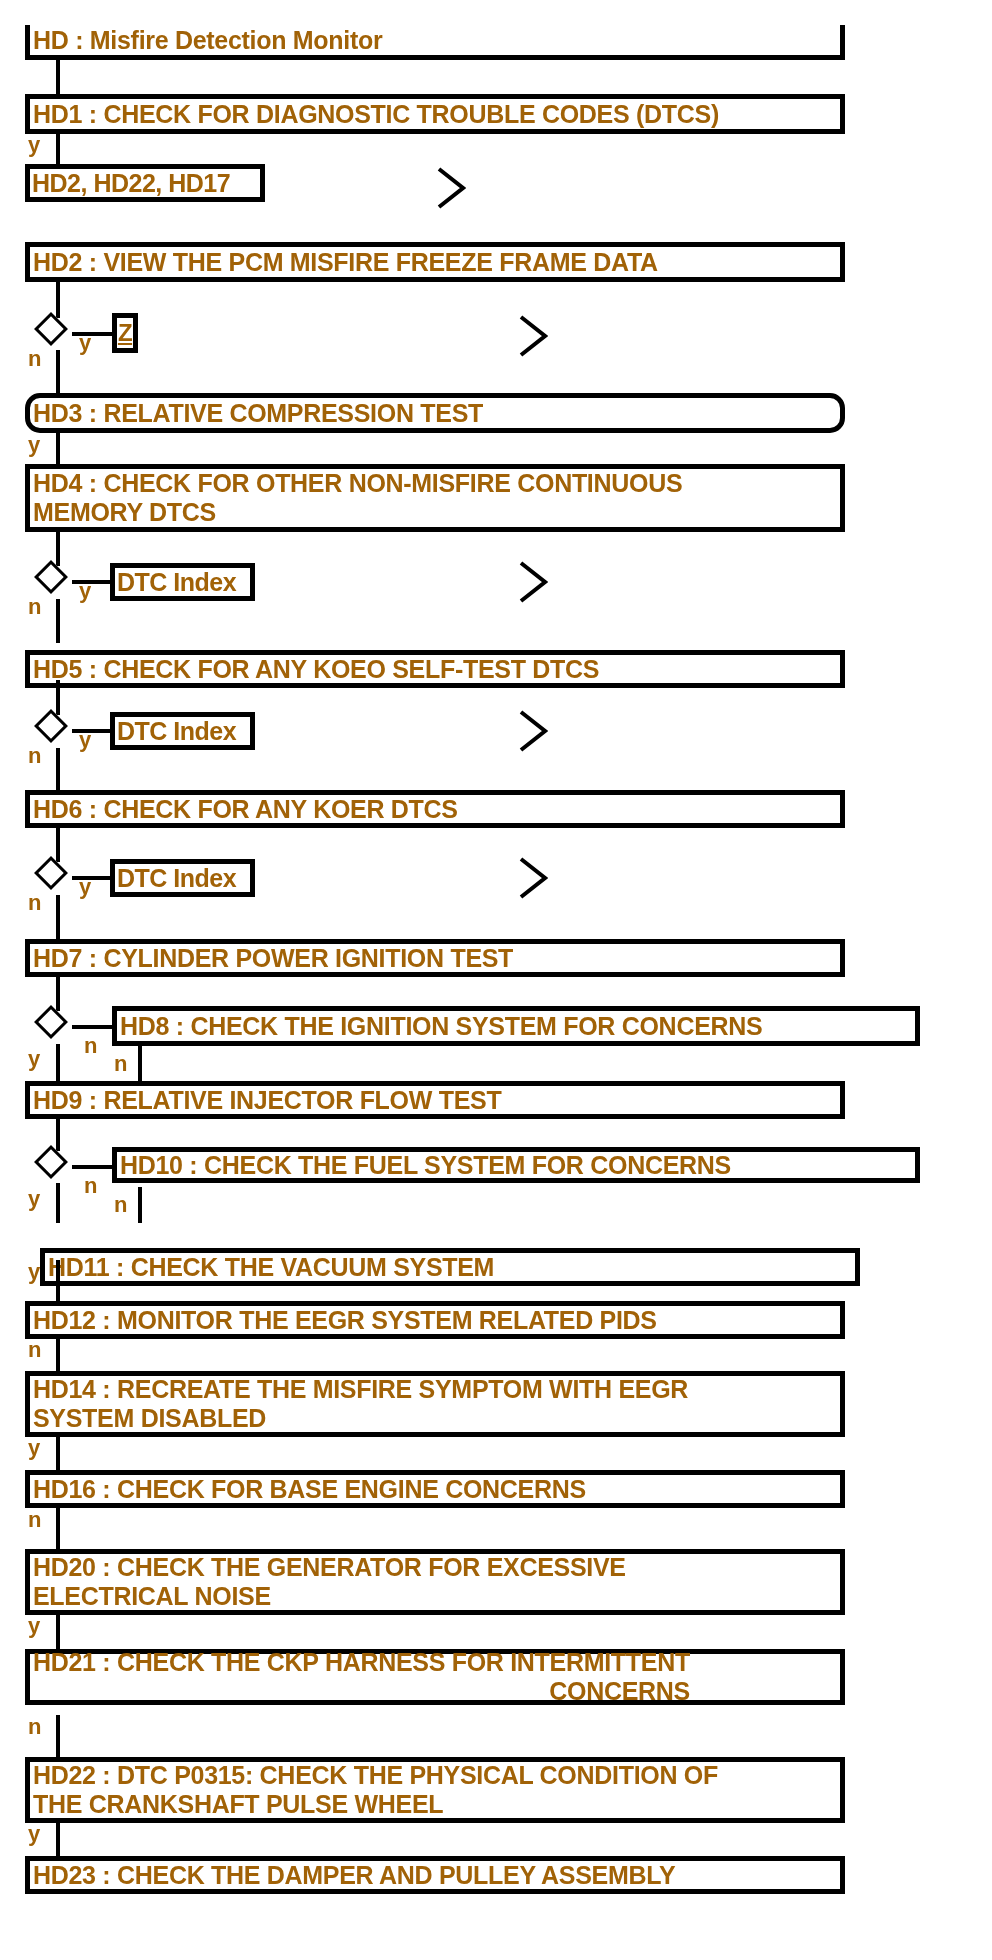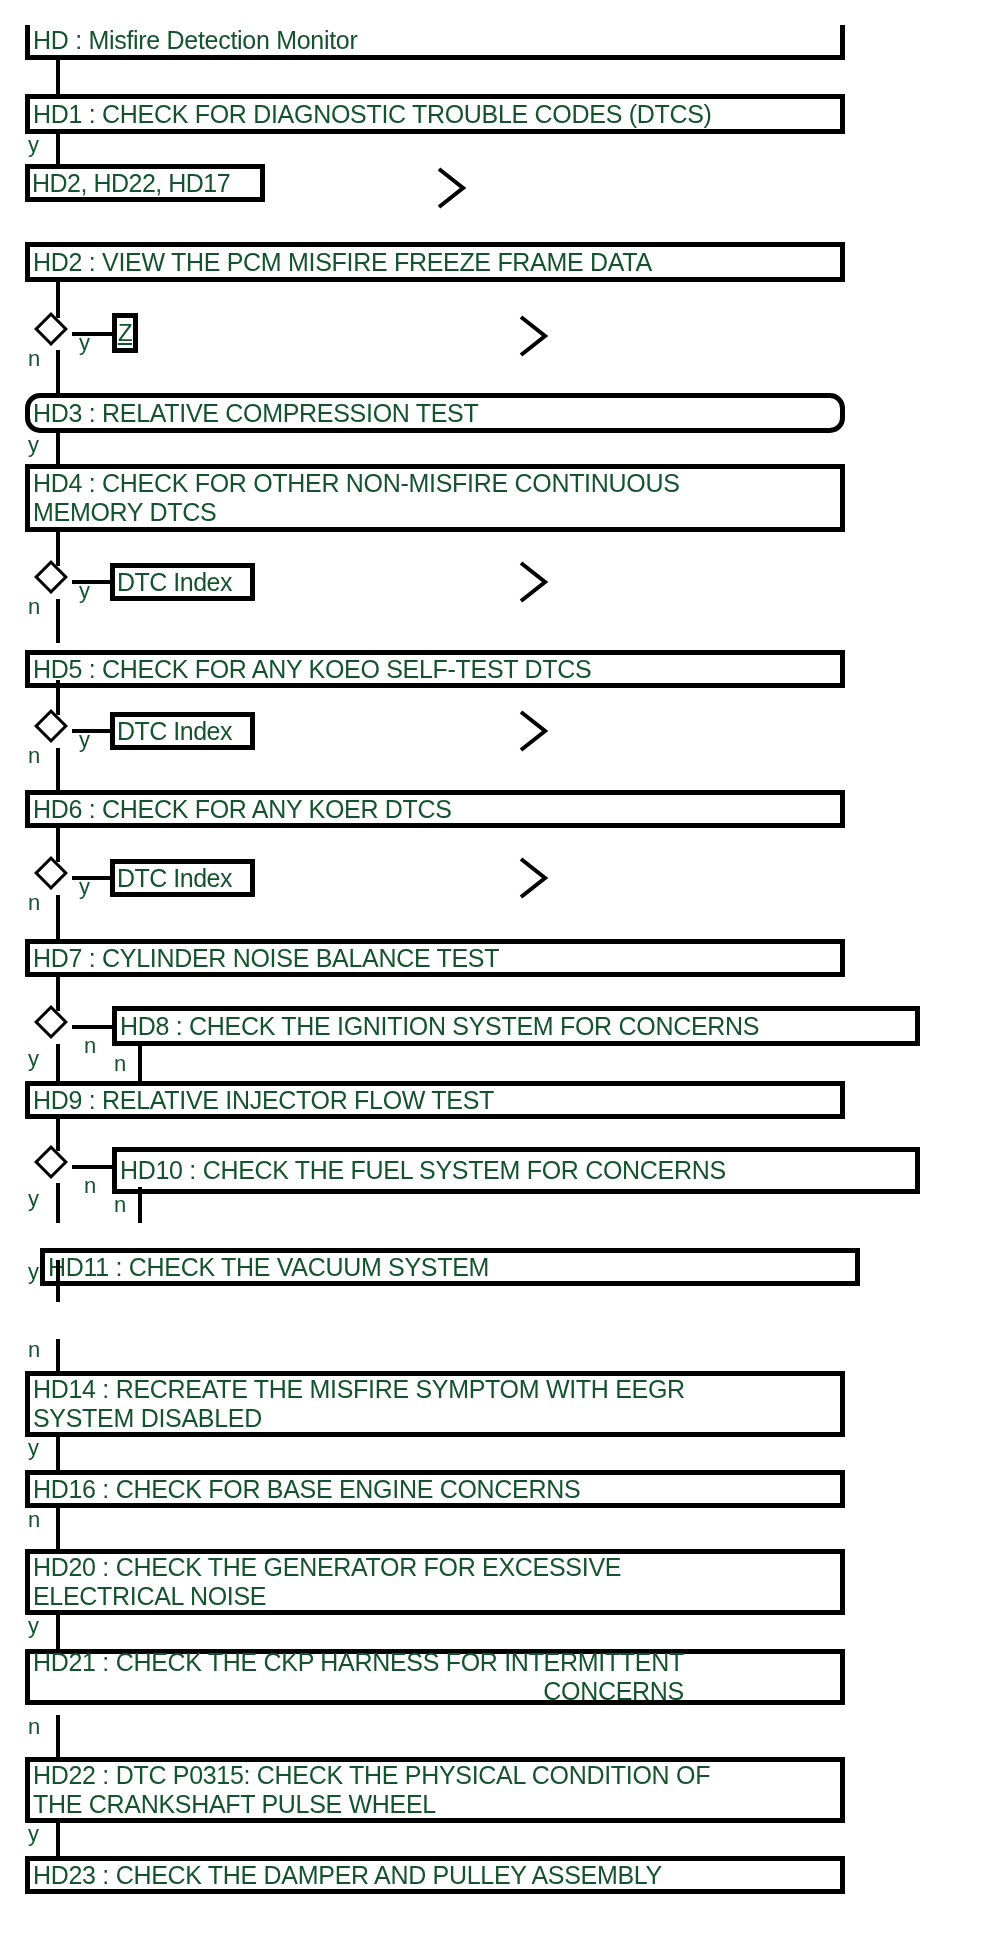--- a/index.html
+++ b/index.html
@@ -1,18 +1,18 @@
 <!DOCTYPE html>
 <html><head>
 <meta charset="utf-8">
 <style>
   html,body { margin:0; padding:0; background:#ffffff; }
   #canvas {
     position:relative; width:992px; height:1960px; background:#ffffff;
-    font-family:"Liberation Sans", sans-serif; font-weight:normal; color:#14532d;
+    font-family:"Liberation Sans", sans-serif; font-weight:bold; color:#a16207;
     overflow:hidden;
   }
   .titlebox {
     position:absolute; left:25px; top:25px; width:820px; height:35px;
     border:5px solid #000; border-top:none; box-sizing:border-box;
     display:flex; align-items:center; padding-left:3px;
     font-size:25px; letter-spacing:-0.3px; white-space:nowrap;
   }
   .box {
     position:absolute; border:5px solid #000; background:#fff;
@@ -47,25 +47,26 @@
 
   <div class="titlebox">HD : Misfire Detection Monitor</div>
 
   <div class="box main single" style="top:94px;   height:40px;">HD1 : CHECK FOR DIAGNOSTIC TROUBLE CODES (DTCS)</div>
   <div class="box main single" style="top:242px;  height:40px;">HD2 : VIEW THE PCM MISFIRE FREEZE FRAME DATA</div>
   <div class="box main single" style="top:393px;  height:40px;border-radius:15px;">HD3 : RELATIVE COMPRESSION TEST</div>
   <div class="box main multi" style="top:464px;  height:68px;">HD4 : CHECK FOR OTHER NON-MISFIRE CONTINUOUS
 MEMORY DTCS</div>
   <div class="box main single" style="top:642px;  height:38px;margin-top:8px;">HD5 : CHECK FOR ANY KOEO SELF-TEST DTCS</div>
   <div class="box main single" style="top:790px;  height:38px;">HD6 : CHECK FOR ANY KOER DTCS</div>
-  <div class="box main single" style="top:939px;  height:38px;">HD7 : CYLINDER NOISE BALANCE TEST</div>
+  <div class="box main single" style="top:939px;  height:38px;">HD7 : CYLINDER POWER IGNITION TEST</div>
   <div class="box sub  single" style="top:1006px; height:40px;">HD8 : CHECK THE IGNITION SYSTEM FOR CONCERNS</div>
   <div class="box main single" style="top:1081px; height:38px;">HD9 : RELATIVE INJECTOR FLOW TEST</div>
-  <div class="box sub  single" style="top:1147px; height:47px;">HD10 : CHECK THE FUEL SYSTEM FOR CONCERNS</div>
+  <div class="box sub  single" style="top:1147px; height:36px;">HD10 : CHECK THE FUEL SYSTEM FOR CONCERNS</div>
   <div class="box main single" style="top:1248px; height:38px;margin-left:15px;">HD11 : CHECK THE VACUUM SYSTEM</div>
+  <div class="box main single" style="top:1301px; height:38px;">HD12 : MONITOR THE EEGR SYSTEM RELATED PIDS</div>
   <div class="box main multi" style="top:1371px; height:66px;">HD14 : RECREATE THE MISFIRE SYMPTOM WITH EEGR
 SYSTEM DISABLED</div>
   <div class="box main single" style="top:1470px; height:38px;">HD16 : CHECK FOR BASE ENGINE CONCERNS</div>
   <div class="box main multi" style="top:1549px; height:66px;">HD20 : CHECK THE GENERATOR FOR EXCESSIVE
 ELECTRICAL NOISE</div>
   <div class="box main multi" style="top:1649px; height:56px;text-align:right;">HD21 : CHECK THE CKP HARNESS FOR INTERMITTENT
 CONCERNS</div>
   <div class="box main multi" style="top:1757px; height:66px;">HD22 : DTC P0315: CHECK THE PHYSICAL CONDITION OF
 THE CRANKSHAFT PULSE WHEEL</div>
   <div class="box main single" style="top:1856px; height:38px;">HD23 : CHECK THE DAMPER AND PULLEY ASSEMBLY</div>

